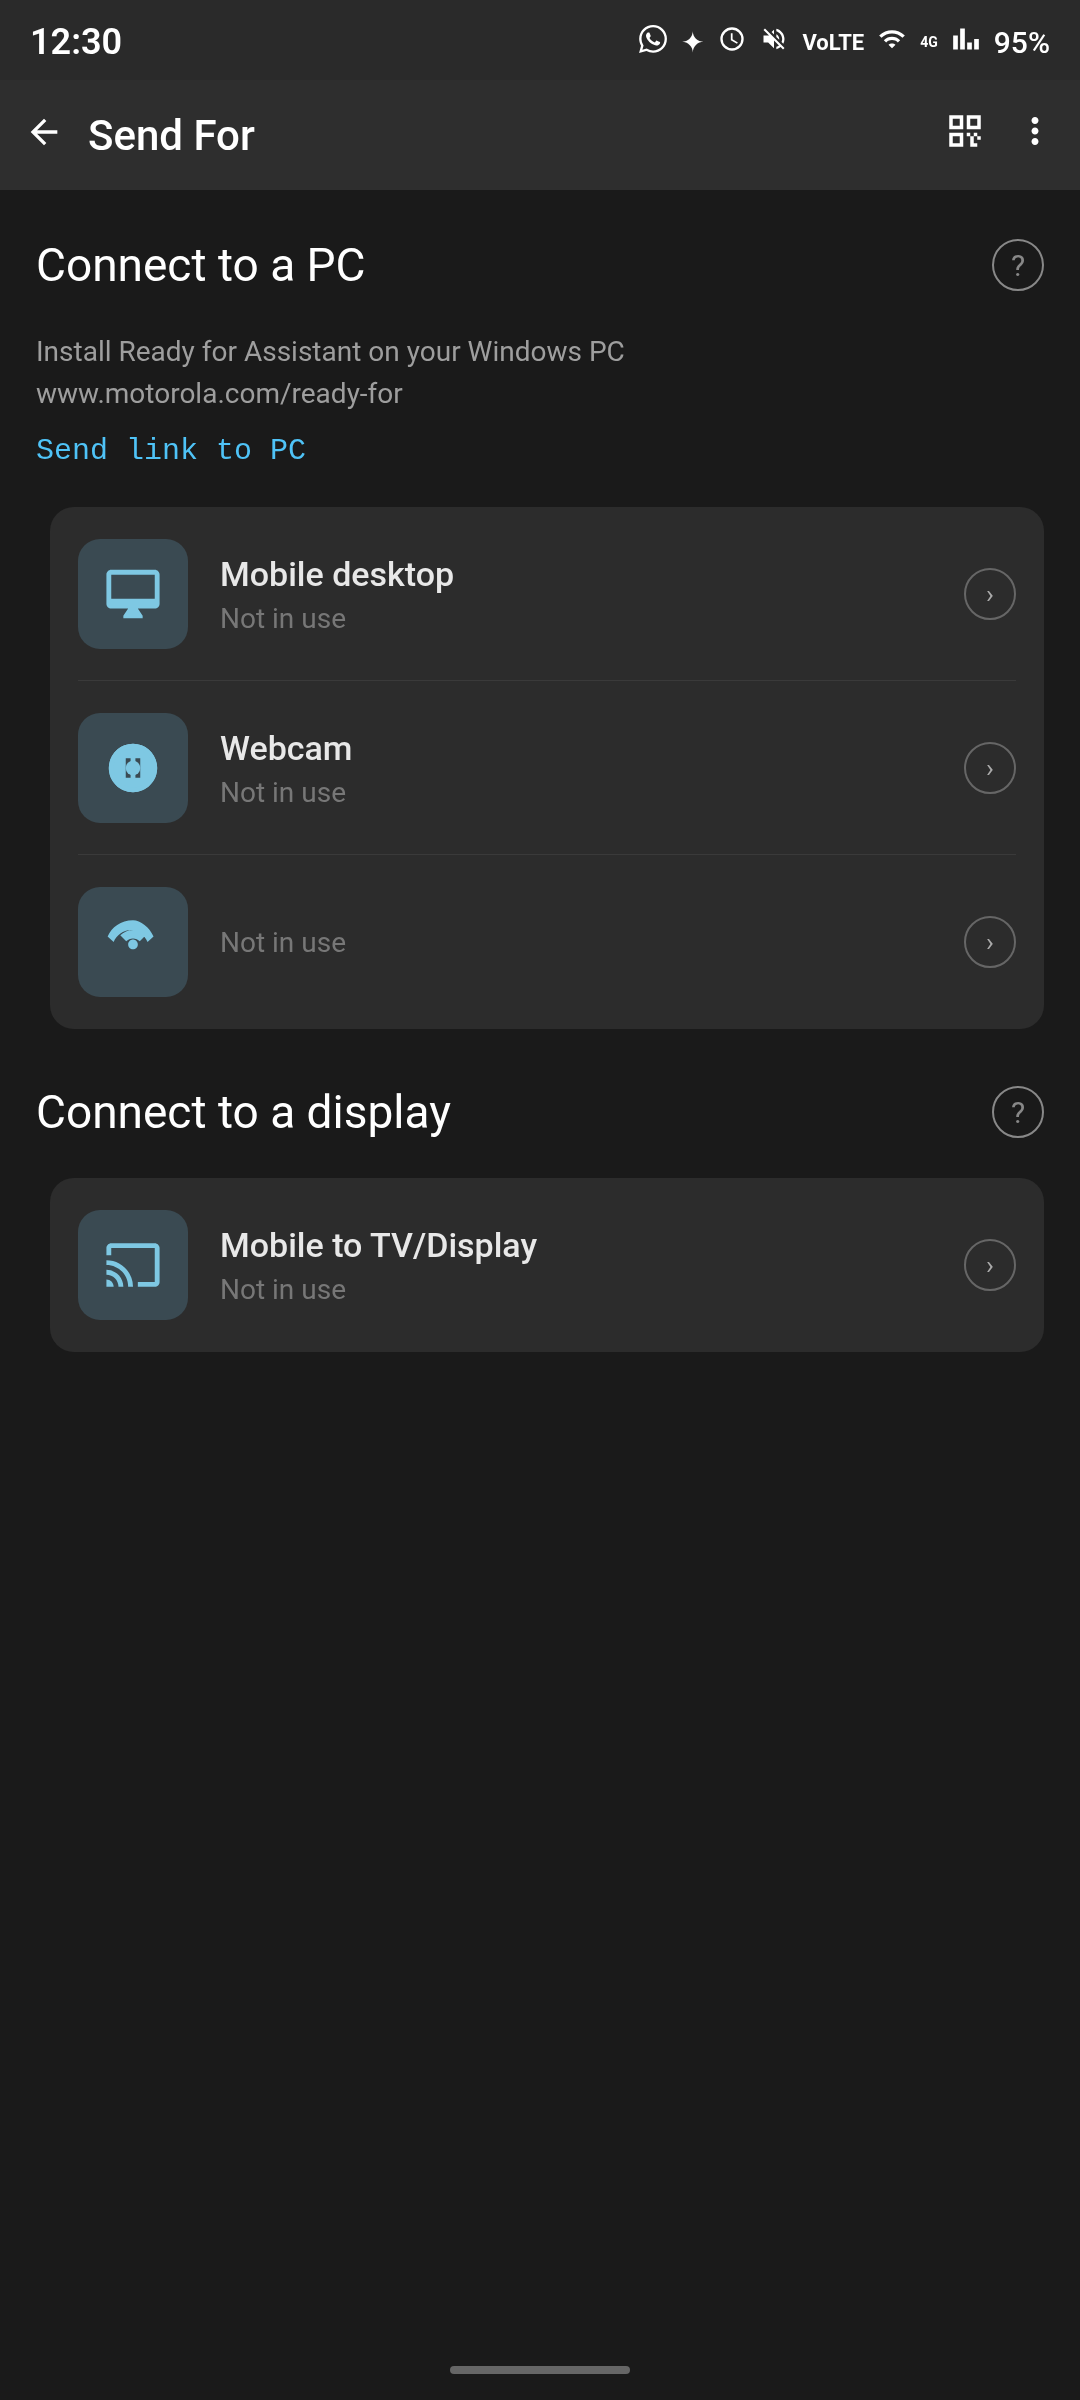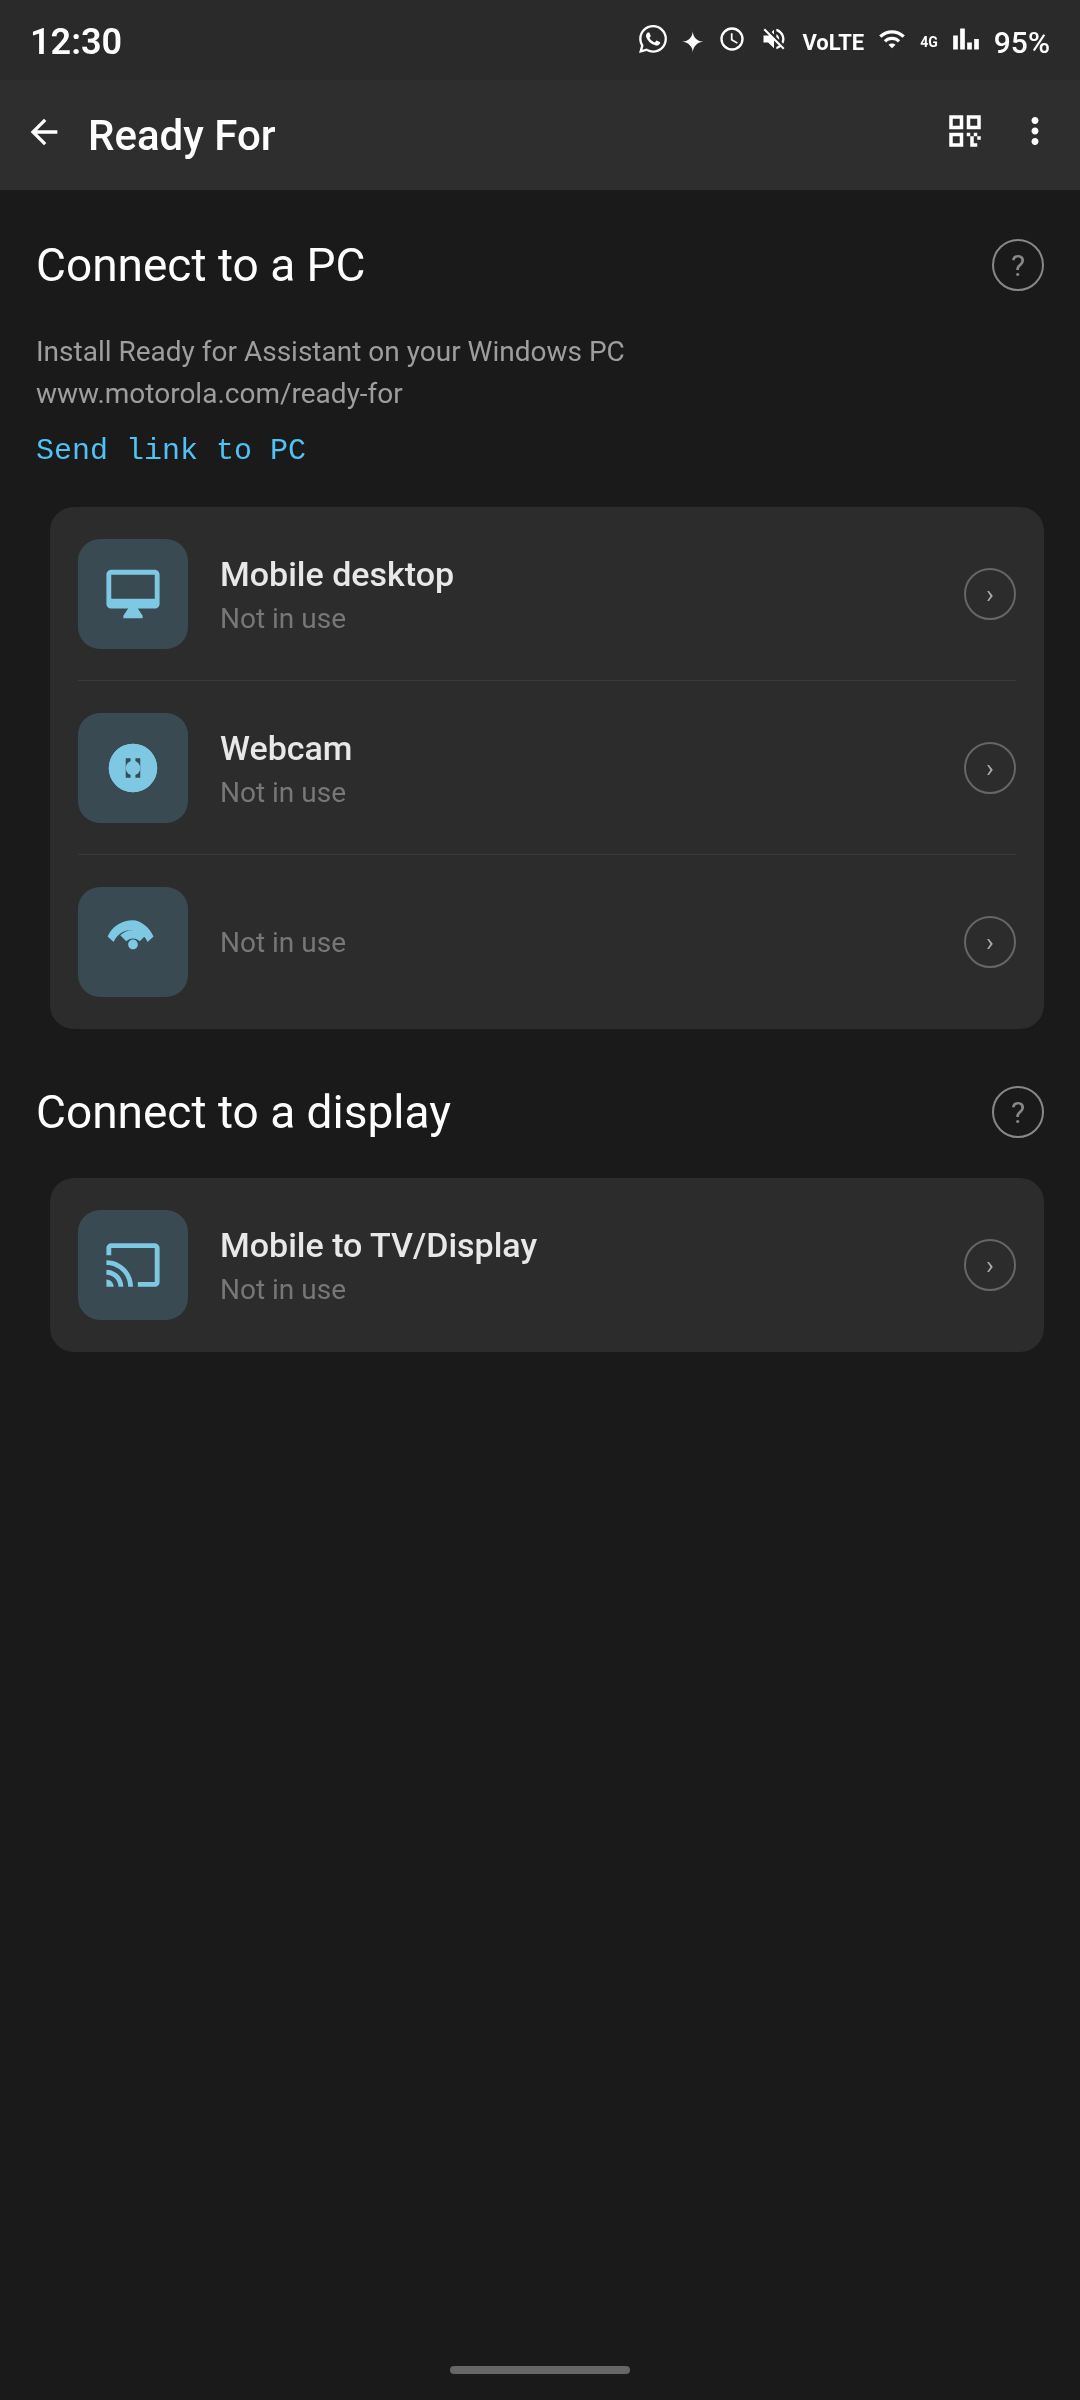--- a/index.html
+++ b/index.html
@@ -268,21 +268,21 @@
     <span class="status-battery">95%</span>
   </div>
 </div>
 
 <div class="app-bar">
   <span class="app-bar-back">
     <svg width="40" height="40" viewBox="0 0 24 24" fill="white">
         <path d="M20 11H7.83l5.59-5.59L12 4l-8 8 8 8 1.41-1.41L7.83 13H20v-2z"></path>
       </svg>
   </span>
-  <span class="app-bar-title">Ready For</span>
+  <span class="app-bar-title">Send For</span>
   <div class="app-bar-actions">
     <span class="app-bar-icon">
       <svg width="42" height="42" viewBox="0 0 24 24" fill="white">
         <path d="M3 11h8V3H3v8zm2-6h4v4H5V5zM3 21h8v-8H3v8zm2-6h4v4H5v-4zM13 3v8h8V3h-8zm6 6h-4V5h4v4zM13 13h2v2h-2zm2 2h2v2h-2zm2-2h2v2h-2zm-2 4h2v2h-2zm2 2h2v2h-2zm2-4h2v2h-2zm-4 4h2v2h-2z"></path>
       </svg>
     </span>
     <span class="app-bar-icon">
       <svg width="42" height="42" viewBox="0 0 24 24" fill="white">
           <path d="M12 8c1.1 0 2-.9 2-2s-.9-2-2-2-2 .9-2 2 .9 2 2 2zm0 2c-1.1 0-2 .9-2 2s.9 2 2 2 2-.9 2-2-.9-2-2-2zm0 6c-1.1 0-2 .9-2 2s.9 2 2 2 2-.9 2-2-.9-2-2-2z"></path>
         </svg>

